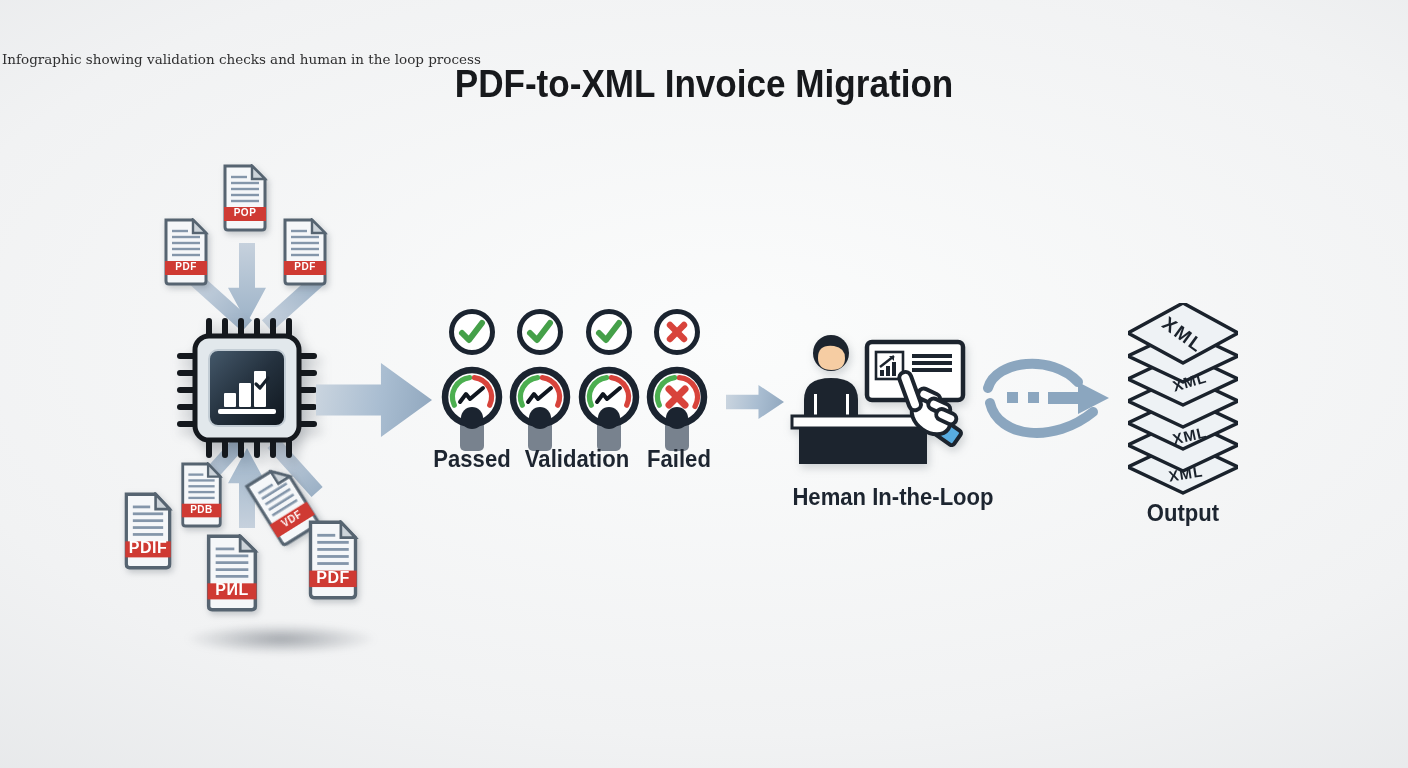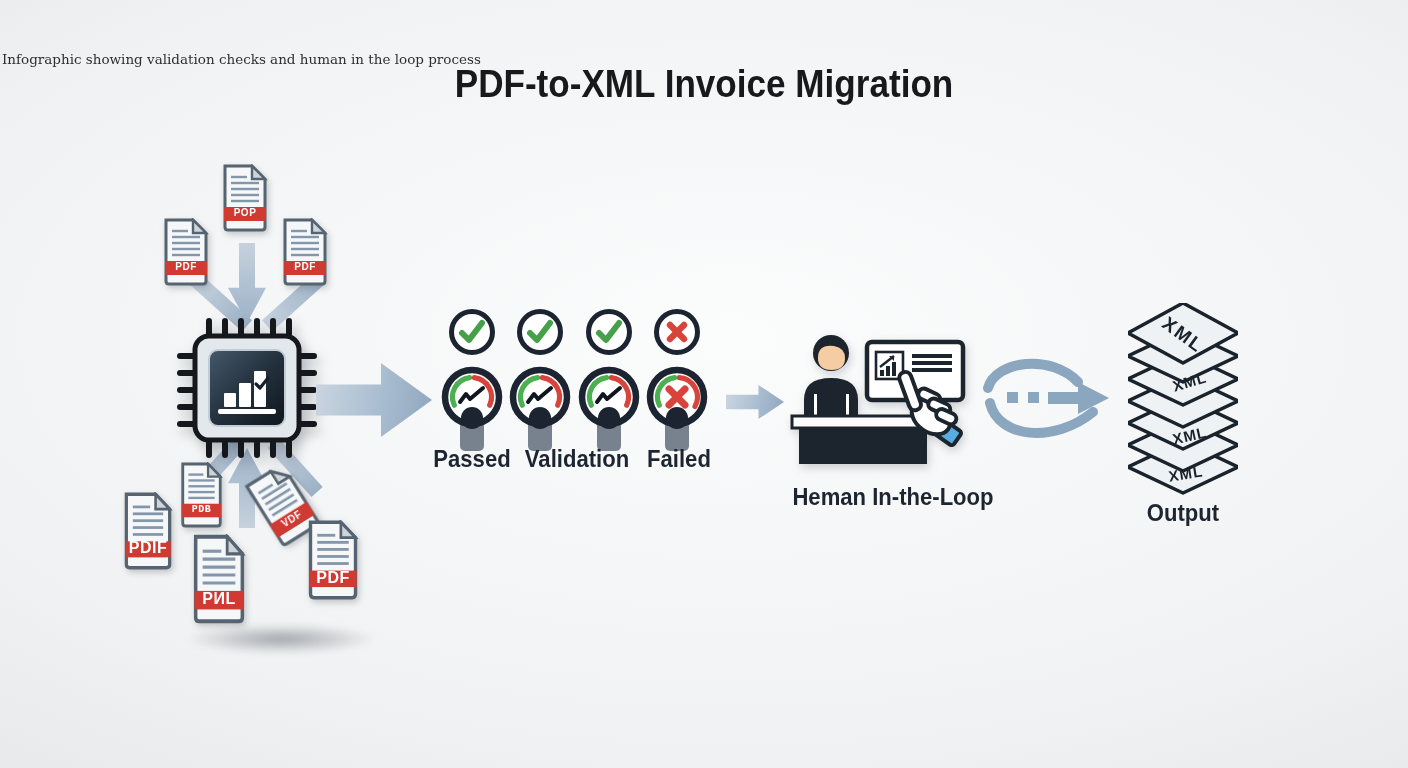--- a/index.html
+++ b/index.html
@@ -111,37 +111,37 @@
             <line x1="10" y1="19" x2="38" y2="19"></line>
           <line x1="10" y1="25" x2="38" y2="25"></line>
             <line x1="10" y1="31" x2="38" y2="31"></line>
           <line x1="10" y1="37" x2="38" y2="37"></line>
         </g>
         <rect x="3" y="43" width="42" height="14" fill="#cf3a33"></rect>
       </svg>
       <span class="doc-label">PDIF</span>
     </div>
 
-    <div class="abs doc" style="left:179px;top:462px;width:45px;height:66px;font-family:Liberation Mono, monospace;">
+    <div class="abs doc" style="left:179px;top:462px;width:45px;height:66px;">
       <svg viewBox="0 0 48 68" preserveAspectRatio="none">
         <path d="M4 2 H31 L44 15 V63 Q44 66 41 66 H7 Q4 66 4 63 Z" fill="#f5f7f9" stroke="#566471" stroke-width="3"></path>
         <path d="M31 2 V15 H44 Z" fill="#cdd4da" stroke="#566471" stroke-width="2.4"></path>
         <g stroke="#8496aa" stroke-width="2.4">
           <line x1="10" y1="13" x2="26" y2="13"></line>
             <line x1="10" y1="19" x2="38" y2="19"></line>
           <line x1="10" y1="25" x2="38" y2="25"></line>
             <line x1="10" y1="31" x2="38" y2="31"></line>
           <line x1="10" y1="37" x2="38" y2="37"></line>
         </g>
         <rect x="3" y="43" width="42" height="14" fill="#cf3a33"></rect>
       </svg>
       <span class="doc-label sm">PDB</span>
     </div>
 
-    <div class="abs doc" style="left:191px;top:534px;width:56px;height:90px;">
+    <div class="abs doc" style="left:204px;top:534px;width:56px;height:78px;">
       <svg viewBox="0 0 48 68" preserveAspectRatio="none">
         <path d="M4 2 H31 L44 15 V63 Q44 66 41 66 H7 Q4 66 4 63 Z" fill="#f5f7f9" stroke="#566471" stroke-width="3"></path>
         <path d="M31 2 V15 H44 Z" fill="#cdd4da" stroke="#566471" stroke-width="2.4"></path>
         <g stroke="#8496aa" stroke-width="2.4">
           <line x1="10" y1="13" x2="26" y2="13"></line>
             <line x1="10" y1="19" x2="38" y2="19"></line>
           <line x1="10" y1="25" x2="38" y2="25"></line>
             <line x1="10" y1="31" x2="38" y2="31"></line>
           <line x1="10" y1="37" x2="38" y2="37"></line>
         </g>

